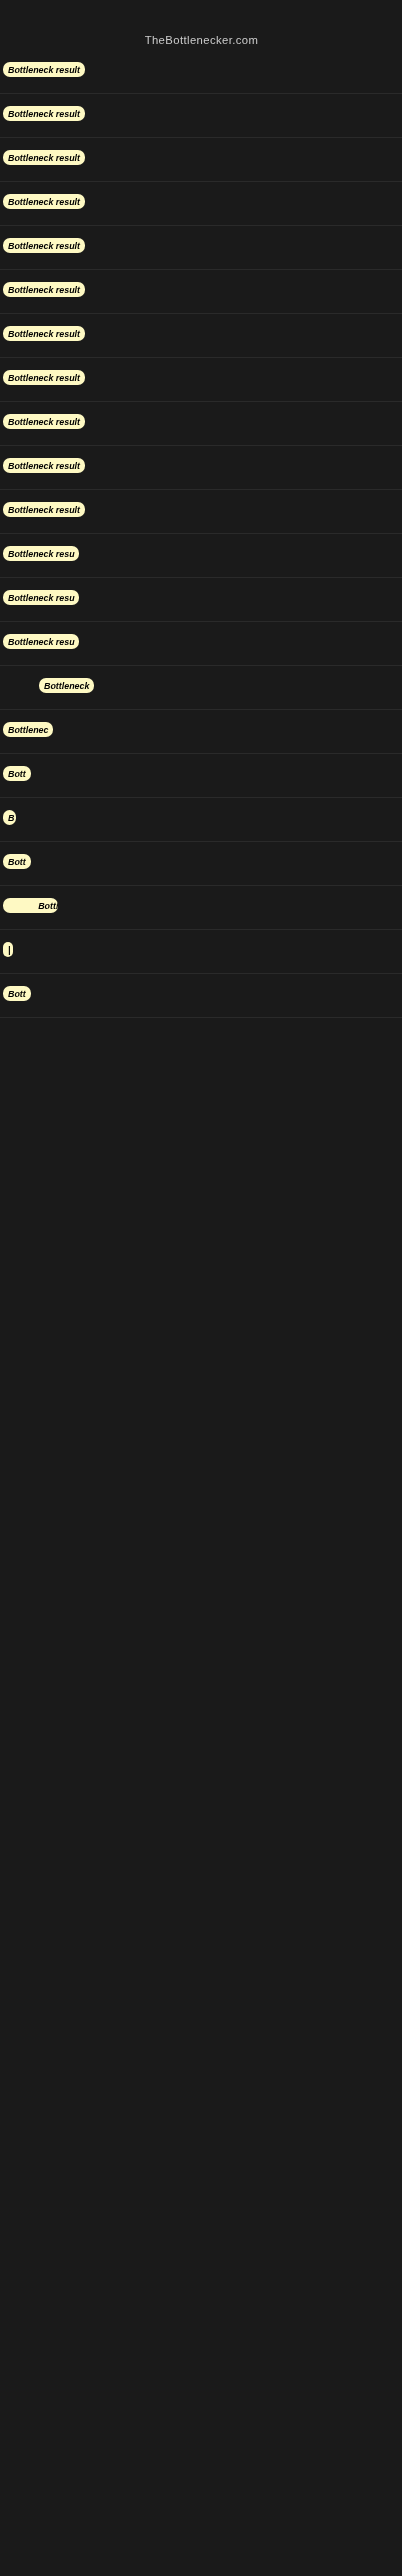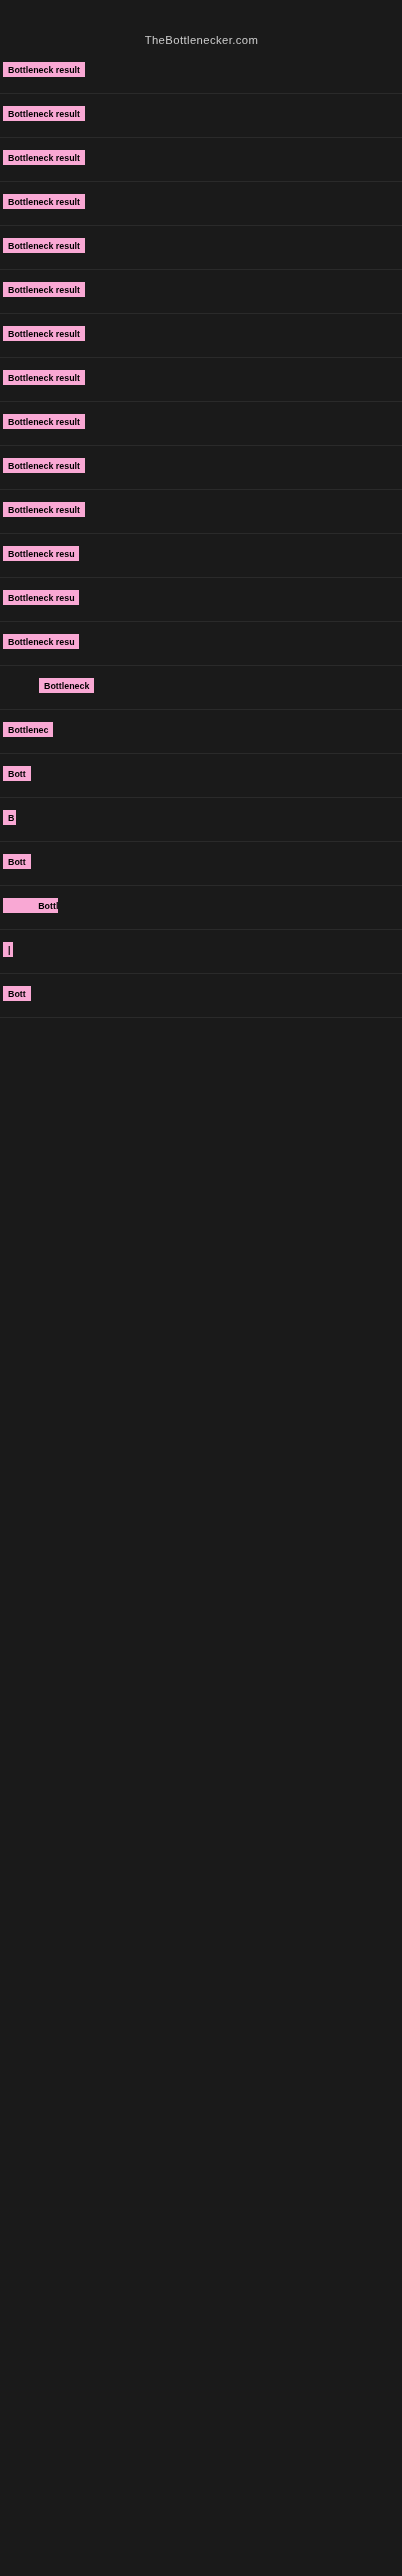--- a/index.html
+++ b/index.html
@@ -20,28 +20,29 @@
       text-align: center;
       color: #cccccc;
       font-size: 11.3px;
       padding: 6.4px 0 3.2px 0;
       letter-spacing: 0.4px;
       margin-top: 28px;
     }
 
     .badge {
       display: inline-block;
-      background-color: #f9a8d4;
+      background-color: #fef9c3;
       color: #000000;
       font-size: 8.9px;
       font-weight: bold;
       padding: 2.4px 4.8px;
-      border-radius: 0;
+      border-radius: 7px;
       white-space: nowrap;
       overflow: hidden;
+      font-style: italic;
     }
 
     .row {
       display: flex;
       align-items: center;
       padding: 8px 3.2px;
       border-bottom: 0.8px solid #2a2a2a;
       min-height: 44px;
     }
 

